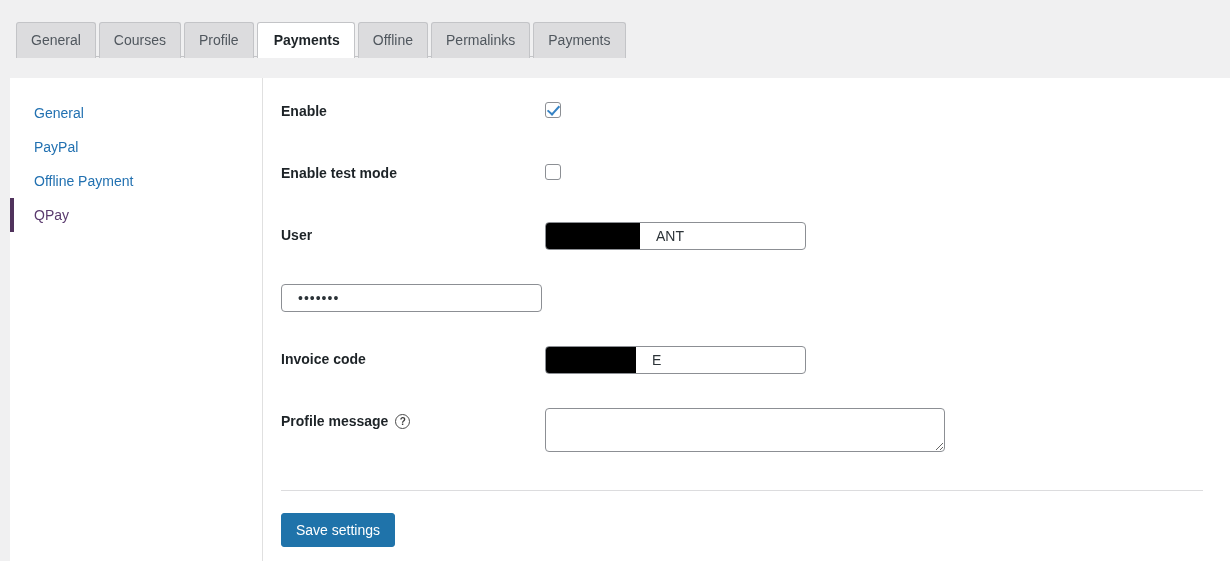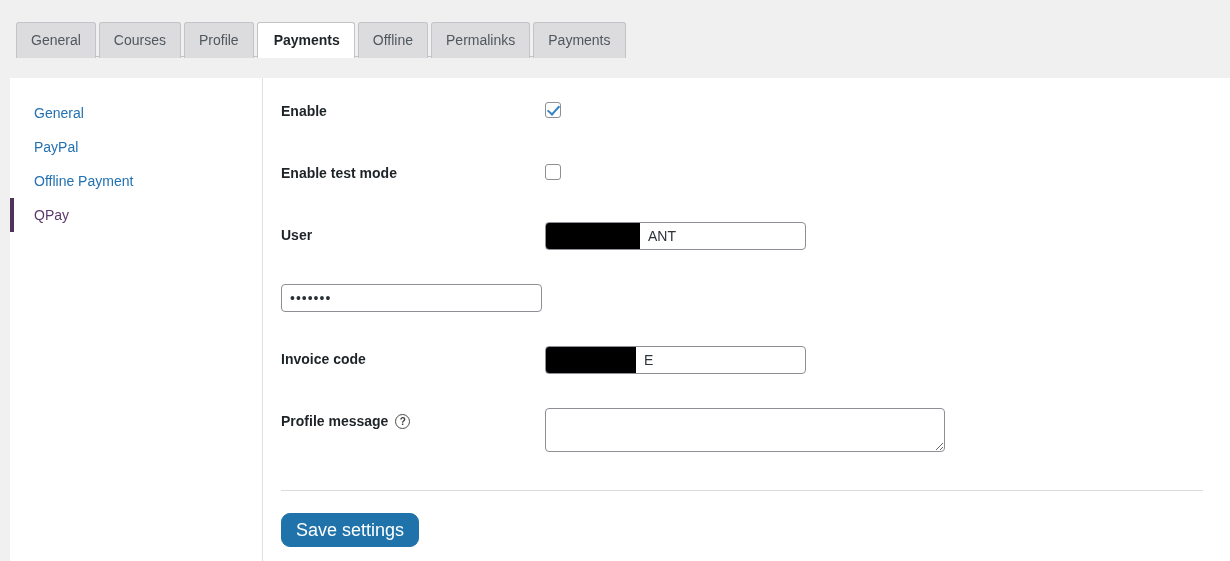--- a/index.html
+++ b/index.html
@@ -143,21 +143,21 @@
     height: 10px;
     border: solid #3582c4;
     border-width: 0 2px 2px 0;
     transform: rotate(42deg);
   }
 
   
   .txt {
     width: 261px;
     height: 28px;
-    padding: 3px 8px;
+    padding: 3px 16px;
     font-size: 14px;
     font-family: "Liberation Sans", "DejaVu Sans", sans-serif;
     color: #2c3338;
     border: 1px solid #8c8f94;
     border-radius: 4px;
     background: #fff;
     outline: none;
   }
   .txt.redacted {
     background-image: linear-gradient(to right, #000 0, #000 94px, transparent 94px);
@@ -201,26 +201,26 @@
   #divider {
     width: 922px;
     height: 1px;
     background: #dcdcde;
     margin: 24px 0 0 0;
   }
 
   #save-button {
     margin-top: 22px;
     padding: 7px 14px;
-    font-size: 18px;
+    font-size: 14px;
     font-family: "Liberation Sans", "DejaVu Sans", sans-serif;
     color: #ffffff;
     background: #1f73aa;
     border: 1px solid #1f73aa;
-    border-radius: 9px;
+    border-radius: 3px;
     cursor: pointer;
     line-height: 18px;
   }
 </style>
 </head>
 <body>
 
 <div id="tab-bar">
   <div id="tab-underline"></div>
   <nav id="tab-strip">

